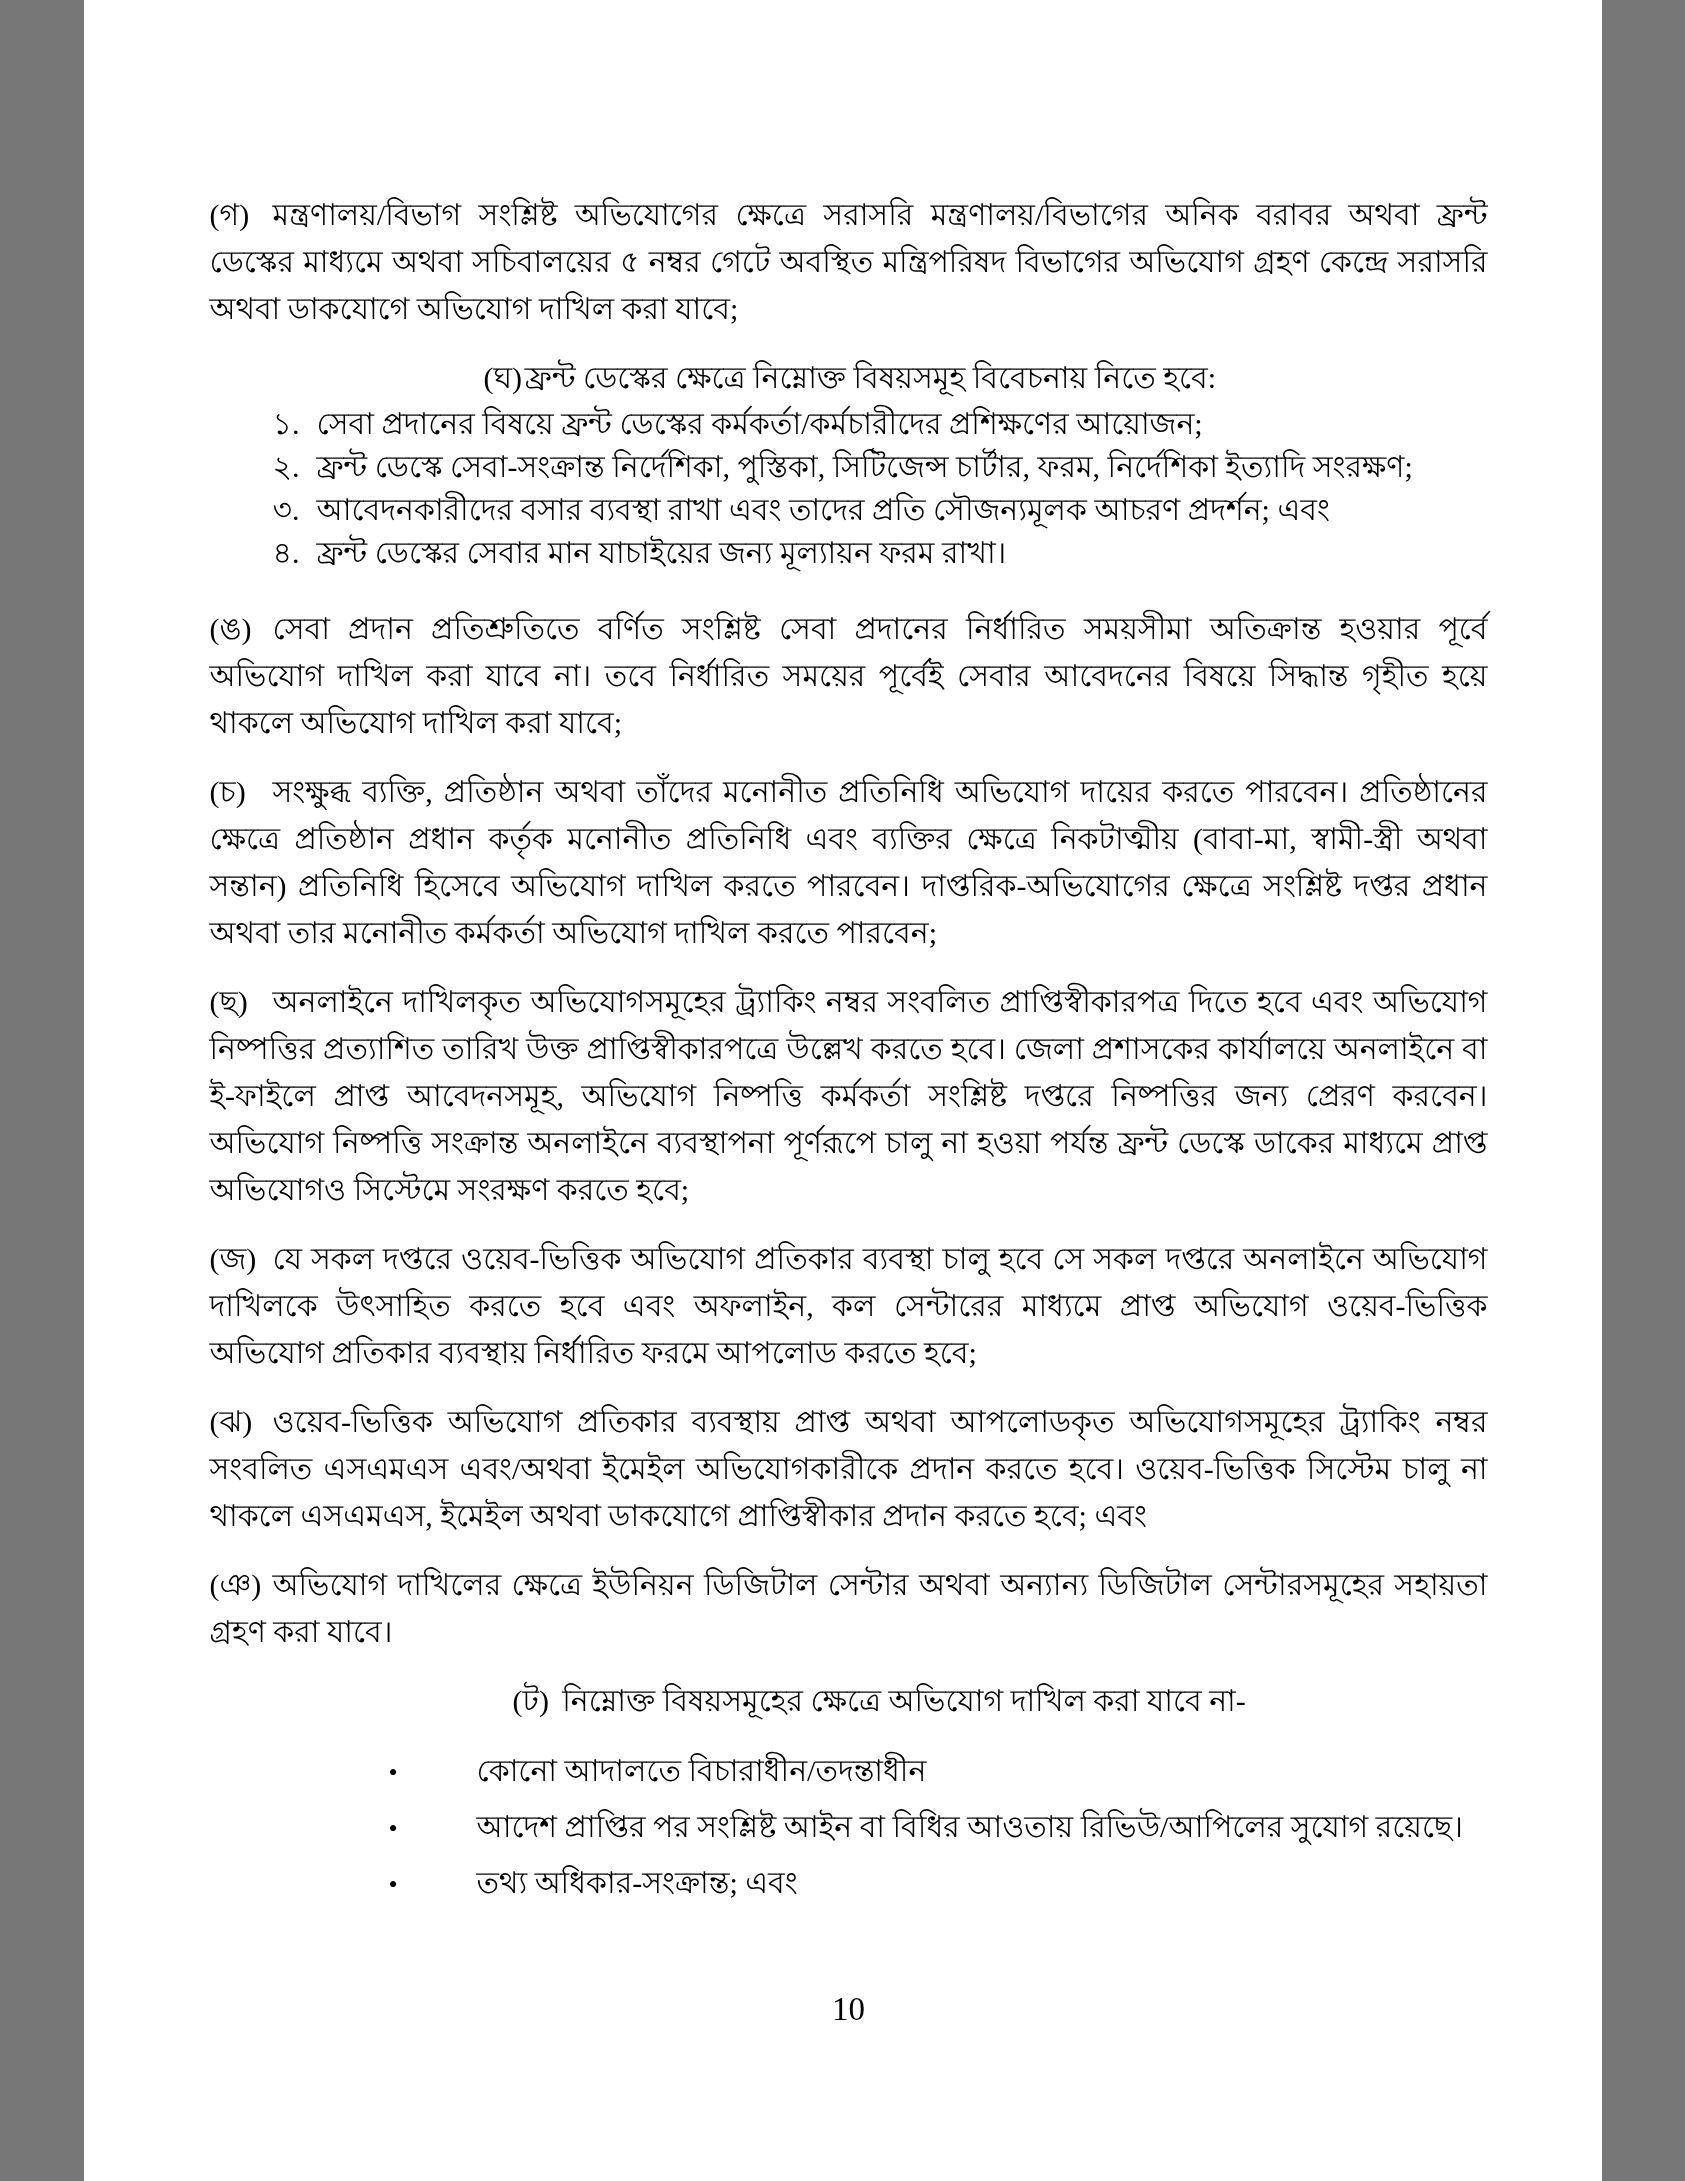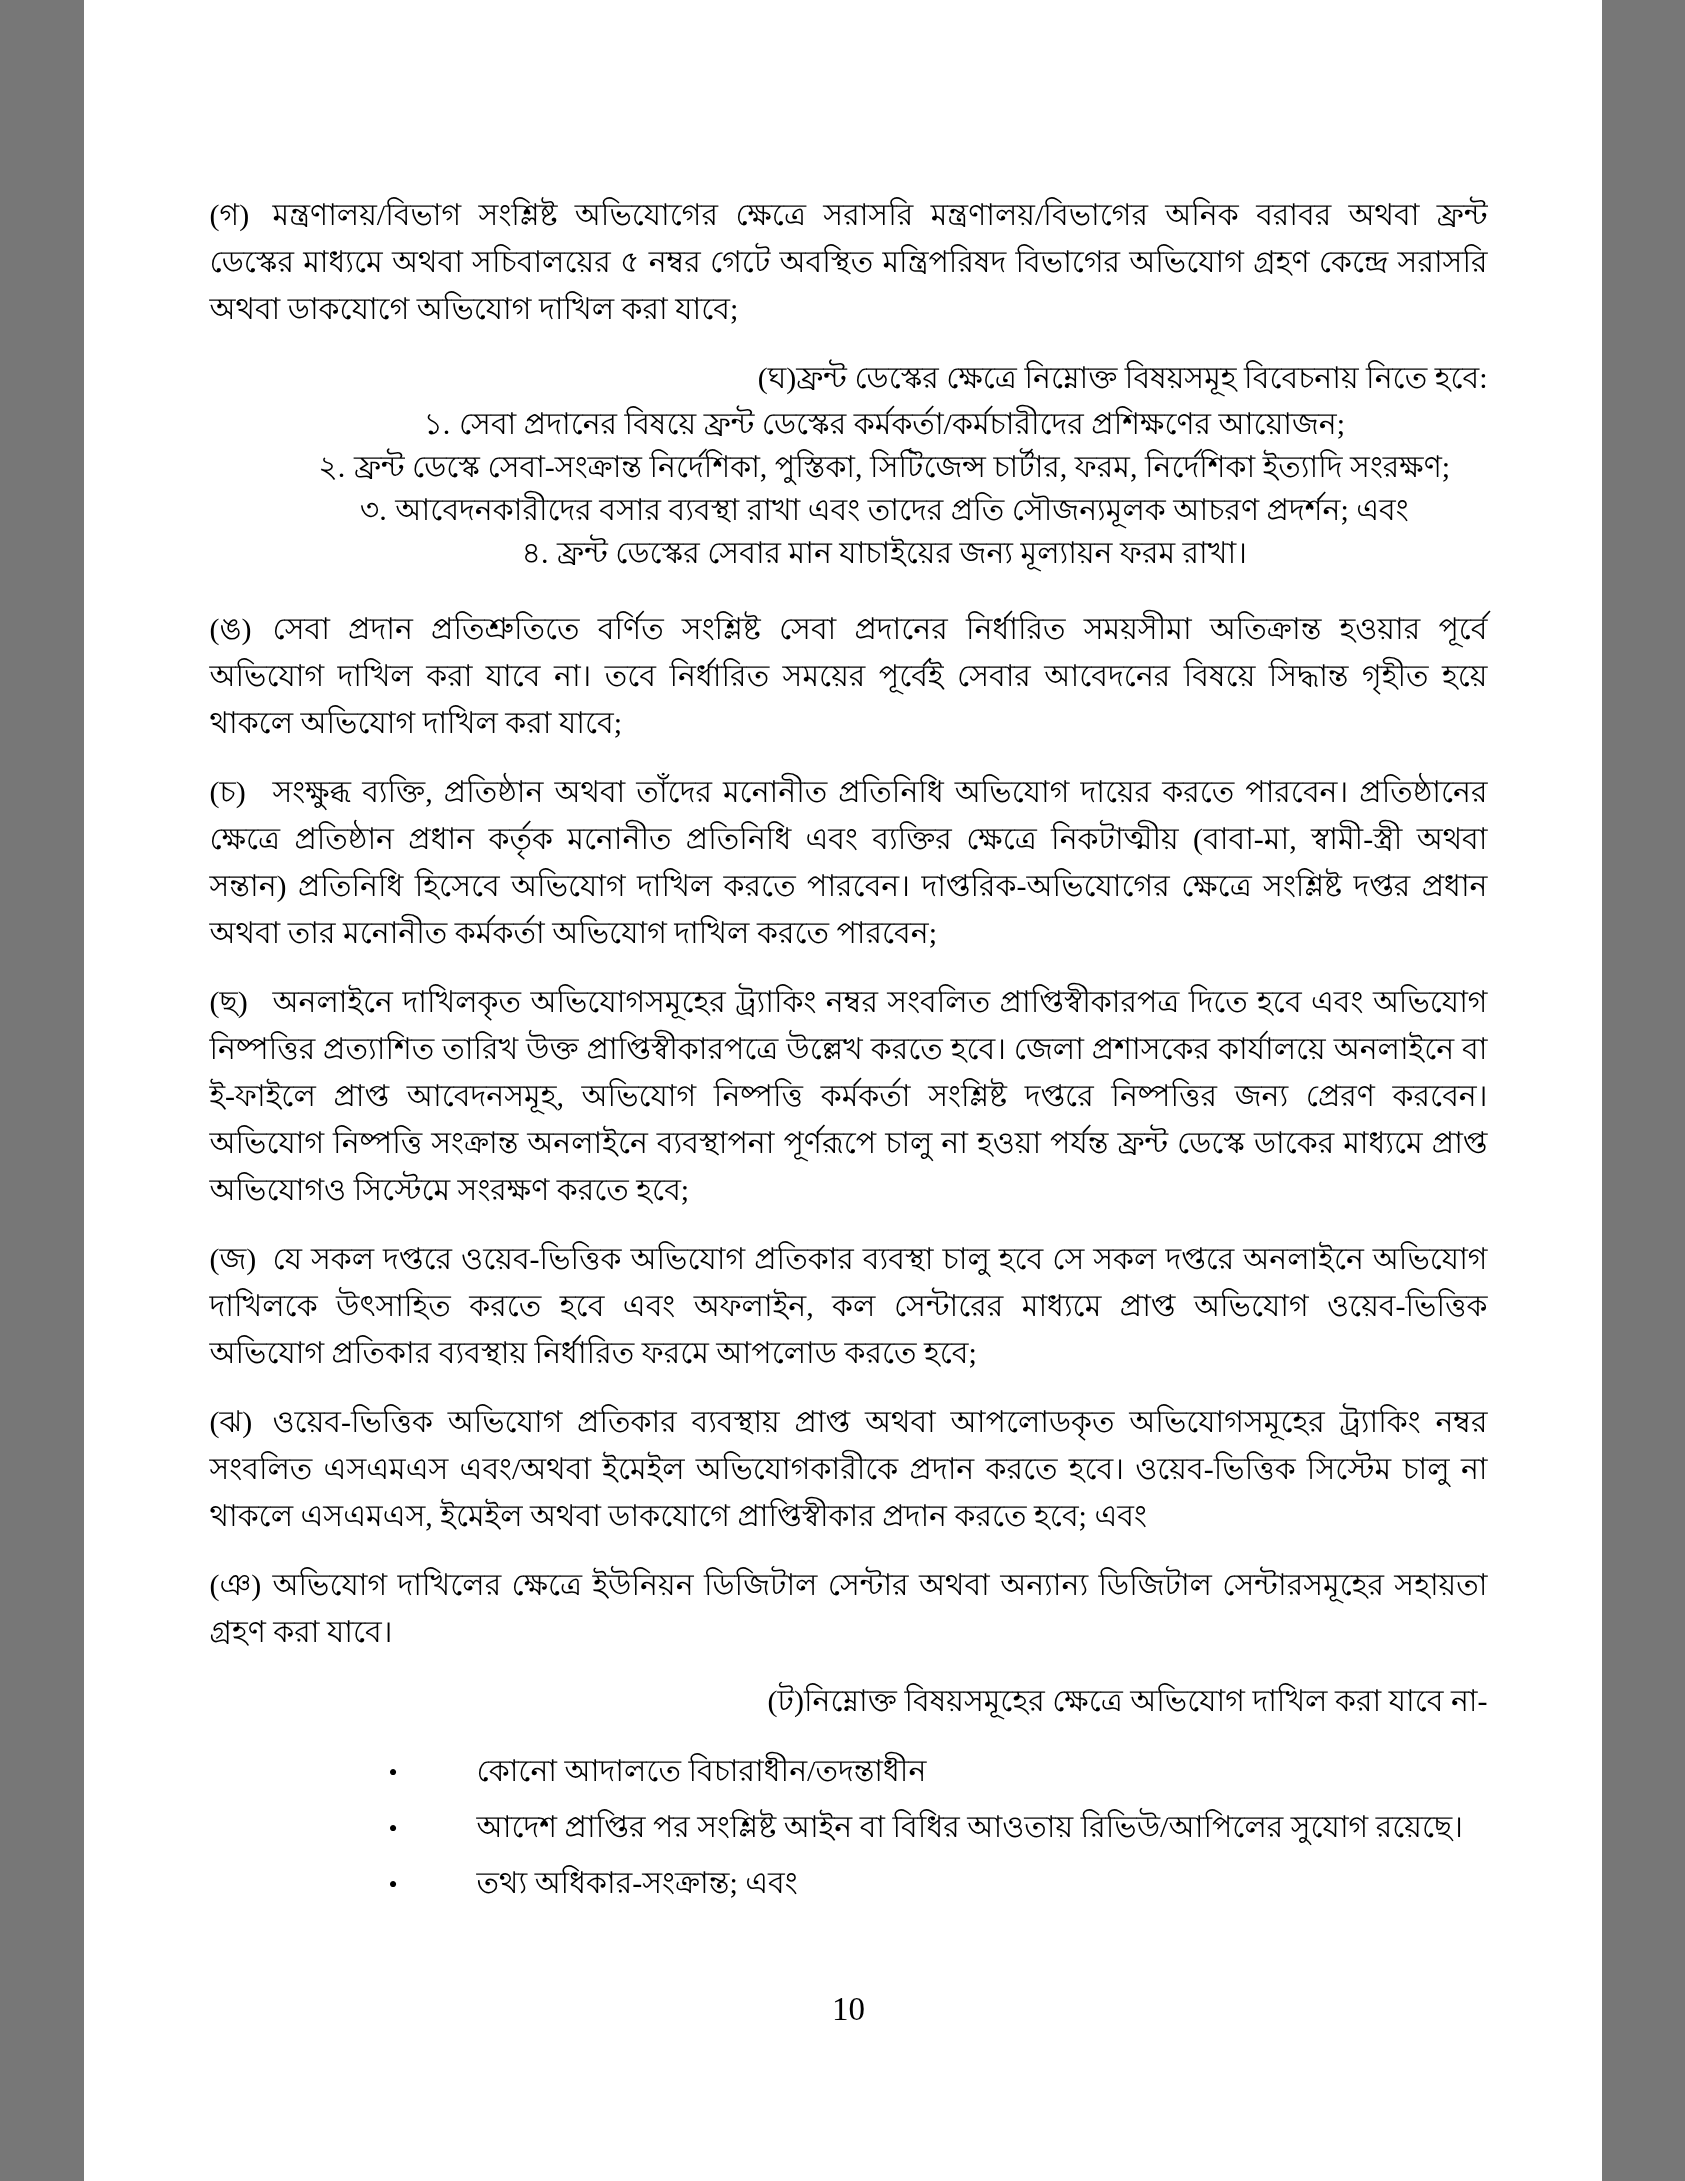--- a/index.html
+++ b/index.html
@@ -19,32 +19,31 @@
     box-sizing: border-box;
     width: 100%;
     height: 100%;
     padding: 191px 114px 0 126px;
   }
   .para {
     margin: 0 0 22px 0;
     line-height: 47px;
     text-align: justify;
   }
-  .para.head { text-align: right; margin-bottom: 0; }
+  .para.head { text-align: center; margin-bottom: 0; }
   .plabel {
     display: inline-block;
     width: 63px;
     vertical-align: baseline;
   }
   .plabel.tight { width: 44px; }
   ol.numlist {
     list-style: none;
     margin: 5.3px 0 35px 0;
     padding: 0 0 0 63px;
-    text-align: center;
   }
   ol.numlist li {
     line-height: 35px;
     margin-bottom: 8px;
   }
   .num {
     display: inline-block;
     width: 44px;
   }
   .para.head.last { margin-bottom: 0; margin-left: 48px; }

